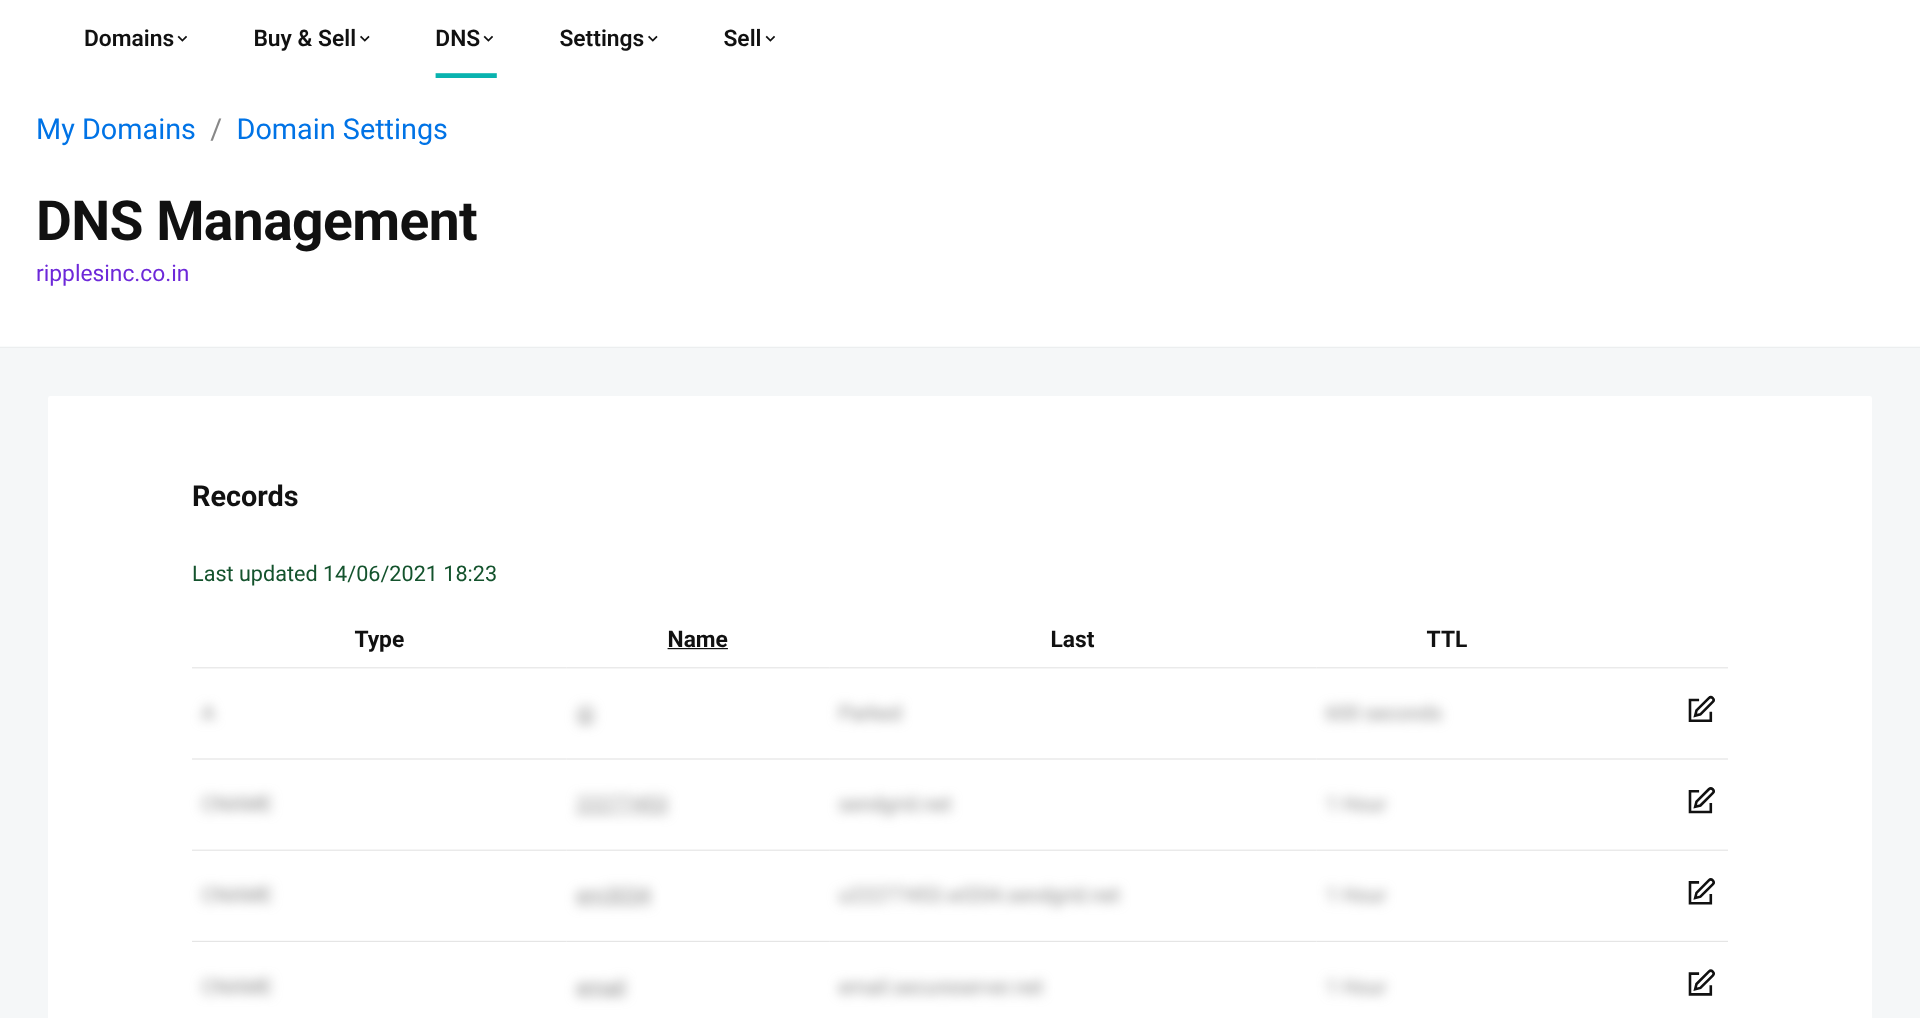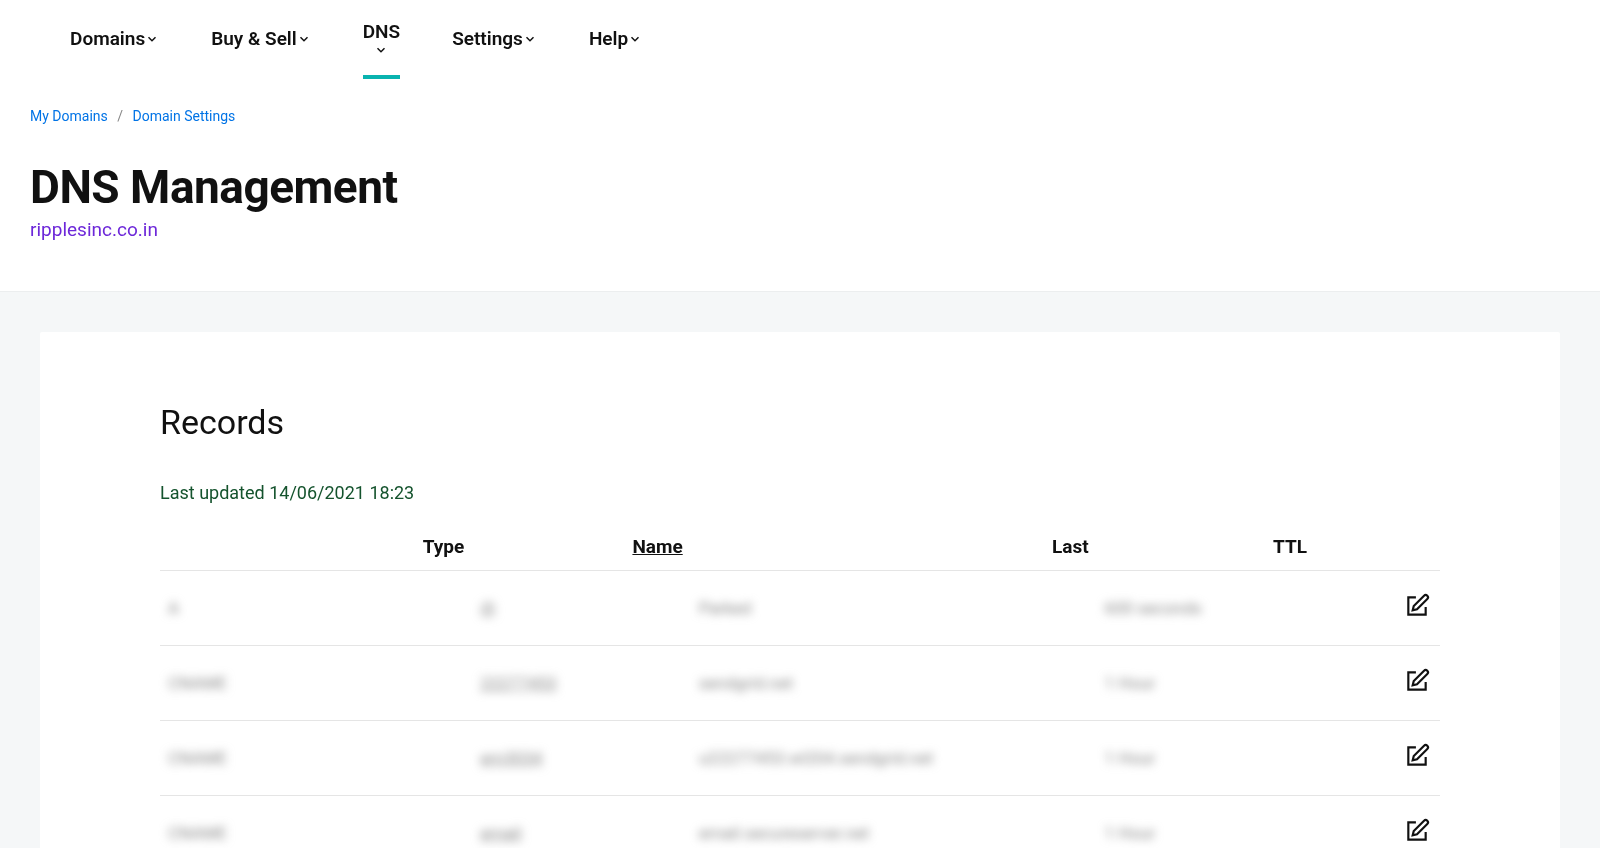--- a/index.html
+++ b/index.html
@@ -21,30 +21,29 @@
       gap: 0;
       font-size: 19px;
       font-weight: 600;
       color: #111;
       cursor: pointer;
       padding-bottom: 18px;
       border-bottom: 4px solid transparent;
     }
     .nav-item.active {
       border-bottom-color: #09b3af;
-      flex-direction: column;
     }
     .chevron {
       width: 14px; height: 14px;
     }
     .header-section {
       padding: 28px 30px 50px 30px;
     }
     .breadcrumb {
-      font-size: 14px;
+      font-size: 24px;
       margin-bottom: 20px;
     }
     .breadcrumb a {
       color: #0073e6;
       text-decoration: none;
     }
     .breadcrumb .sep {
       color: #888;
       margin: 0 6px;
     }
@@ -65,35 +64,35 @@
       padding: 40px 40px 0 40px;
       border-top: 1px solid #eceeef;
       min-height: 600px;
     }
     .card {
       background: #fff;
       padding: 70px 120px 40px 120px;
       border-radius: 2px;
     }
     .records-title {
-      font-size: 34px;
-      font-weight: 400;
+      font-size: 24px;
+      font-weight: 700;
       margin-bottom: 40px;
     }
     .last-updated {
       font-size: 18px;
       color: #14532d;
       margin-bottom: 20px;
     }
     table {
       width: 100%;
       border-collapse: collapse;
     }
     th {
-      text-align: right;
+      text-align: center;
       font-size: 19px;
       font-weight: 700;
       padding: 12px 8px;
       border-bottom: 1px solid #e5e5e5;
     }
     td {
       font-size: 17px;
       padding: 22px 8px;
       border-bottom: 1px solid #e5e5e5;
       color: #555;
@@ -136,21 +135,21 @@
         <polyline points="6 9 12 15 18 9"></polyline>
       </svg>
   </div>
   <div class="nav-item">
     <span>Settings</span>
     <svg class="chevron" viewBox="0 0 24 24" fill="none" stroke="#111" stroke-width="2.5">
         <polyline points="6 9 12 15 18 9"></polyline>
       </svg>
   </div>
   <div class="nav-item">
-    <span>Help</span>
+    <span>Sell</span>
     <svg class="chevron" viewBox="0 0 24 24" fill="none" stroke="#111" stroke-width="2.5">
         <polyline points="6 9 12 15 18 9"></polyline>
       </svg>
   </div>
 </nav>
 
 <div class="header-section">
   <div class="breadcrumb">
     <a href="#">My Domains</a>
     <span class="sep">/</span>

